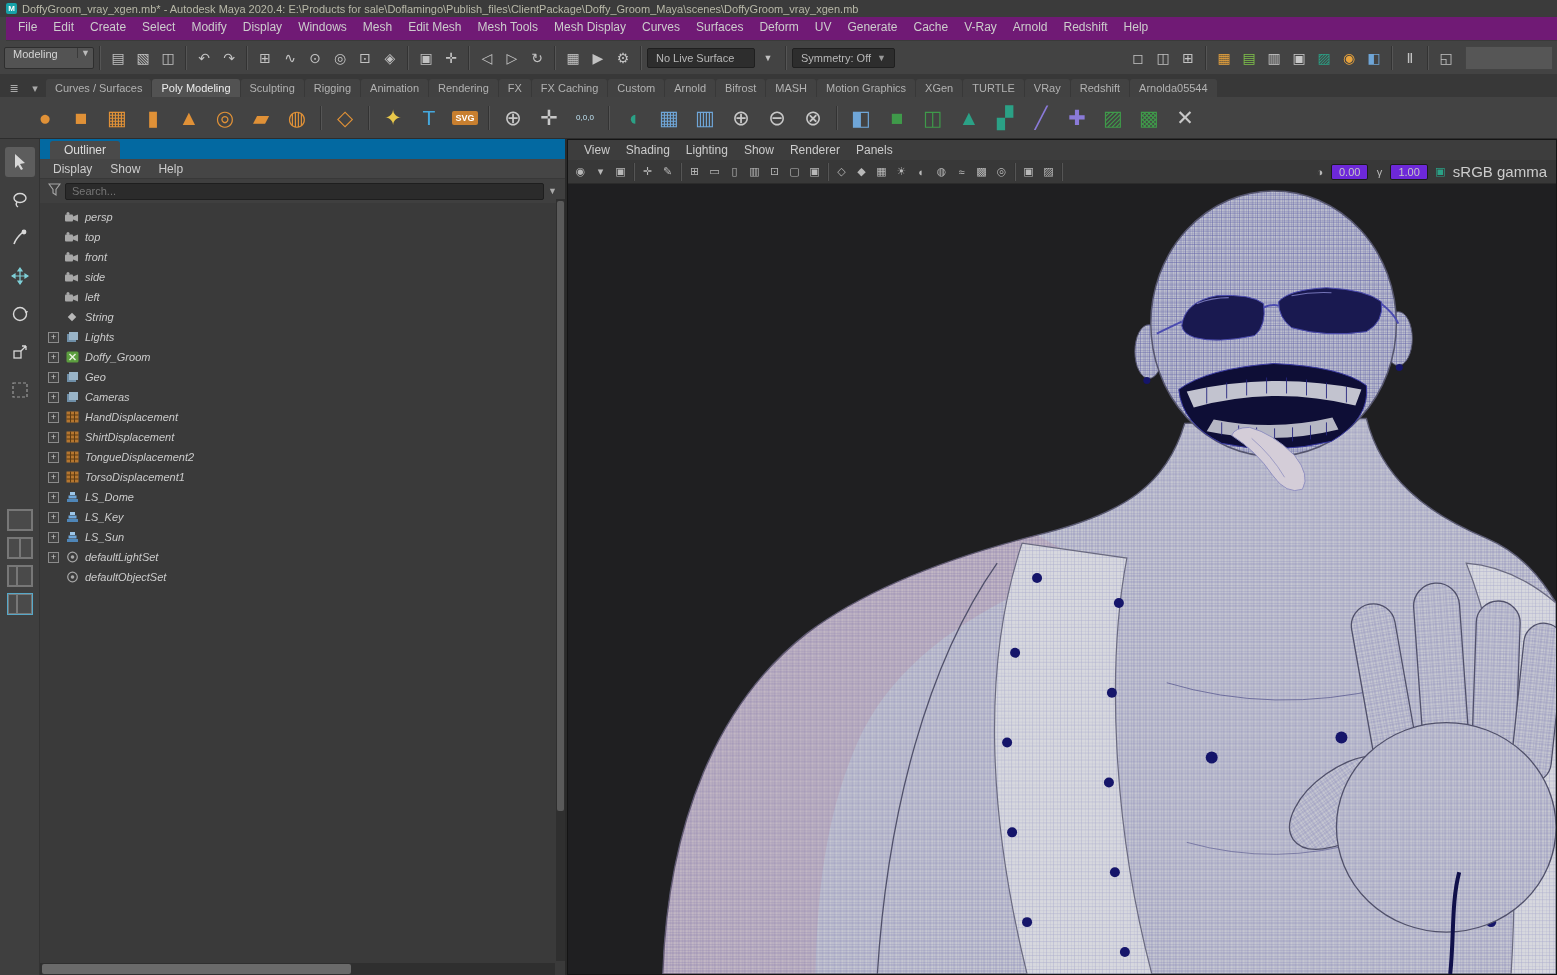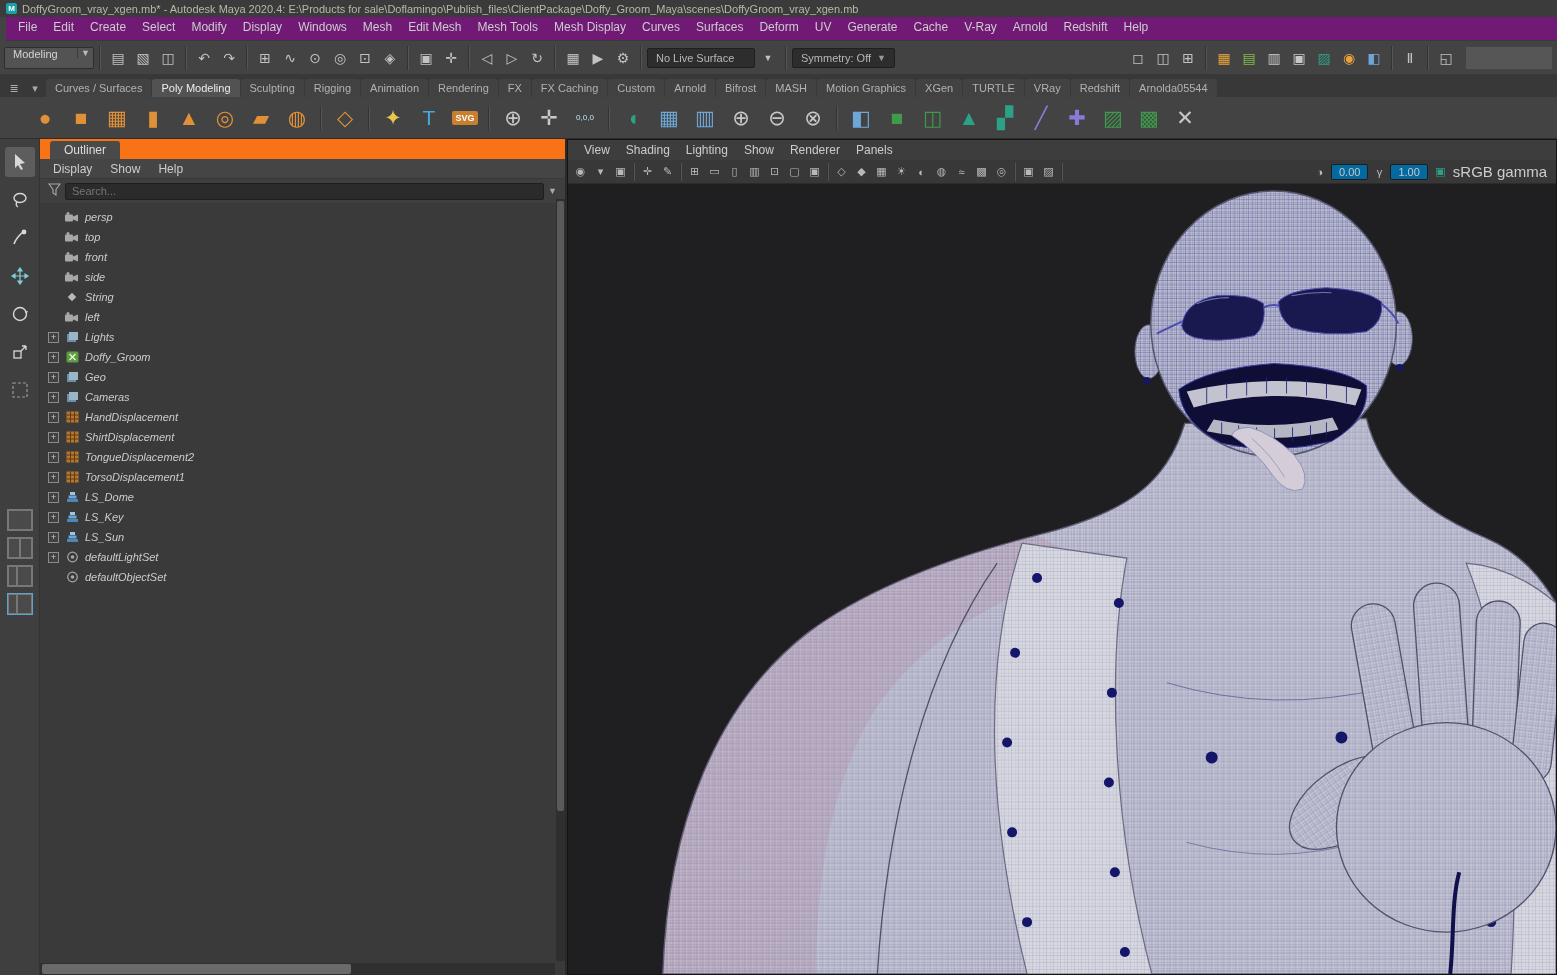--- a/index.html
+++ b/index.html
@@ -44,21 +44,21 @@
   .toolbox { width:40px; background:#3f3f3f; display:flex; flex-direction:column; align-items:center; padding-top:8px; gap:8px; flex:0 0 auto; border-right:1px solid #333; }
   .tool { width:30px; height:30px; display:flex; align-items:center; justify-content:center; border-radius:3px; }
   .tool.active { background:#5d5d5d; }
   .layout-btns { margin-top:96px; display:flex; flex-direction:column; gap:6px; align-items:center; }
   .layout-btn { width:26px; height:22px; border:1px solid #777; background:#4a4a4a; display:flex; }
   .layout-btn div { border:1px solid #777; flex:1; }
   .layout-btn.hl { border-color:#57a8c8; }
 
   
   .outliner { width:527px; background:#3a3a3a; display:flex; flex-direction:column; flex:0 0 auto; border-right:2px solid #2a2a2a; position:relative; }
-  .outliner-tabrow { height:20px; background:#f97316; display:flex; align-items:flex-end; padding-left:10px; }
+  .outliner-tabrow { height:20px; background:#0369a1; display:flex; align-items:flex-end; padding-left:10px; }
   .outliner-tab { background:#4a4a4a; color:#dddddd; font-size:12px; padding:2px 14px; border-radius:3px 3px 0 0; }
   .outliner-menus { height:20px; background:#454545; display:flex; align-items:center; gap:4px; padding:0 6px; border-bottom:1px solid #383838; }
   .outliner-menus .menu-item { font-size:12px; padding:1px 7px; }
   .search-row { height:24px; display:flex; align-items:center; gap:4px; padding:0 6px 0 8px; background:#3f3f3f; }
   .funnel { flex:0 0 auto; }
   .search-input { flex:1; background:#2b2b2b; border:1px solid #1e1e1e; color:#a8a8a8; font-size:11px; height:17px; padding:0 6px; border-radius:2px; outline:none; font-family:inherit; }
   .search-arrow { color:#aaa; font-size:9px; padding-right:2px; }
   .tree { flex:1; padding:4px 0 0 8px; overflow:hidden; position:relative; }
   .tree-row { height:20px; display:flex; align-items:center; color:#cccccc; font-size:11px;font-style:italic; }
   .expander { width:11px; height:11px; border:1px solid #8c8c8c; background:#404040; color:#d0d0d0; font-size:9px; line-height:9px; text-align:center; margin-right:5px; flex:0 0 auto; }
@@ -70,21 +70,21 @@
   .hscroll .thumb { position:absolute; top:1px; bottom:1px; left:2px; width:60%; background:#6a6a6a; border-radius:2px; }
 
   
   .viewport { flex:1; display:flex; flex-direction:column; min-width:0; background:#1f1f21; border:1px solid #141414; }
   .vp-menus { height:20px; background:#3d3d3d; display:flex; align-items:center; padding:0 8px; flex:0 0 auto; }
   .vp-menus .menu-item { font-size:12px; padding:1px 8px; }
   .vp-toolbar { height:24px; background:#383838; display:flex; align-items:center; gap:1px; padding:0 3px; flex:0 0 auto; border-bottom:1px solid #2b2b2b; }
   .vp-toolbar .ico { width:19px; height:19px; font-size:11px; color:#b8b8b8; }
   .vp-toolbar .sep { height:18px; margin:0 2px; }
   .vp-right { margin-left:auto; display:flex; align-items:center; gap:3px; padding-right:6px; }
-  .num-field { background:#0369a1; border:1px solid #1c1c1c; color:#c5c5c5; font-size:11px; padding:1px 7px; border-radius:2px; }
+  .num-field { background:#6d28d9; border:1px solid #1c1c1c; color:#c5c5c5; font-size:11px; padding:1px 7px; border-radius:2px; }
   .cm-label { color:#cccccc; font-size:15px; }
   .vp-canvas { flex:1; min-height:0; position:relative; }
   .vp-canvas svg { width:100%; height:100%; display:block; }
 </style>
 </head>
 <body>
 
 <div class="app">
 
   <div class="titlebar">
@@ -370,36 +370,36 @@
                 <rect x="0" y="2.5" width="8" height="7" rx="1" fill="#a8a8a8"></rect>
                 <path d="M8 4.5 L13 2.5 V9.5 L8 7.5 Z" fill="#a8a8a8"></path>
                 <circle cx="3" cy="1.5" r="1.5" fill="#a8a8a8"></circle>
               </svg>
             </span>
             <span>side</span>
           </div>
           <div class="tree-row">
             <div class="expander hidden">+</div>
             <span class="node-icon">
-              <svg width="12" height="12" viewBox="0 0 12 12">
-                <rect x="3" y="3" width="6" height="6" transform="rotate(45 6 6)" fill="#b8b8b8"></rect>
-              </svg>
-            </span>
-            <span>String</span>
-          </div>
-          <div class="tree-row">
-            <div class="expander hidden">+</div>
-            <span class="node-icon">
               <svg width="14" height="10" viewBox="0 0 14 10">
                 <rect x="0" y="2.5" width="8" height="7" rx="1" fill="#a8a8a8"></rect>
                 <path d="M8 4.5 L13 2.5 V9.5 L8 7.5 Z" fill="#a8a8a8"></path>
                 <circle cx="3" cy="1.5" r="1.5" fill="#a8a8a8"></circle>
               </svg>
             </span>
             <span>left</span>
+          </div>
+          <div class="tree-row">
+            <div class="expander hidden">+</div>
+            <span class="node-icon">
+              <svg width="12" height="12" viewBox="0 0 12 12">
+                <rect x="3" y="3" width="6" height="6" transform="rotate(45 6 6)" fill="#b8b8b8"></rect>
+              </svg>
+            </span>
+            <span>String</span>
           </div>
           <div class="tree-row">
             <div class="expander">+</div>
             <span class="node-icon">
               <svg width="13" height="12" viewBox="0 0 13 12">
                 <rect x="1" y="3" width="9" height="8" fill="#6f8fa8"></rect>
                 <rect x="3" y="1" width="9" height="8" fill="#9ab4c8"></rect>
               </svg>
             </span>
             <span>Lights</span>

